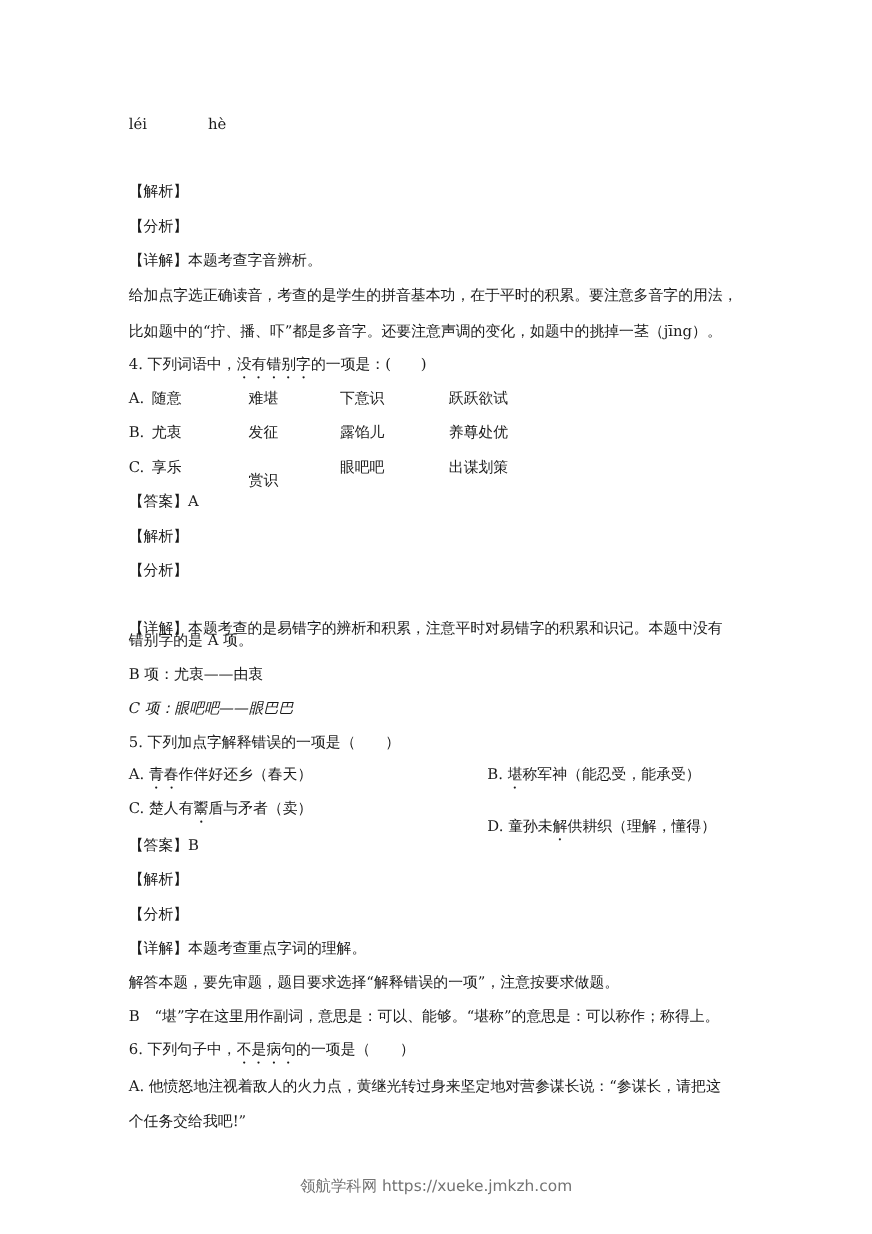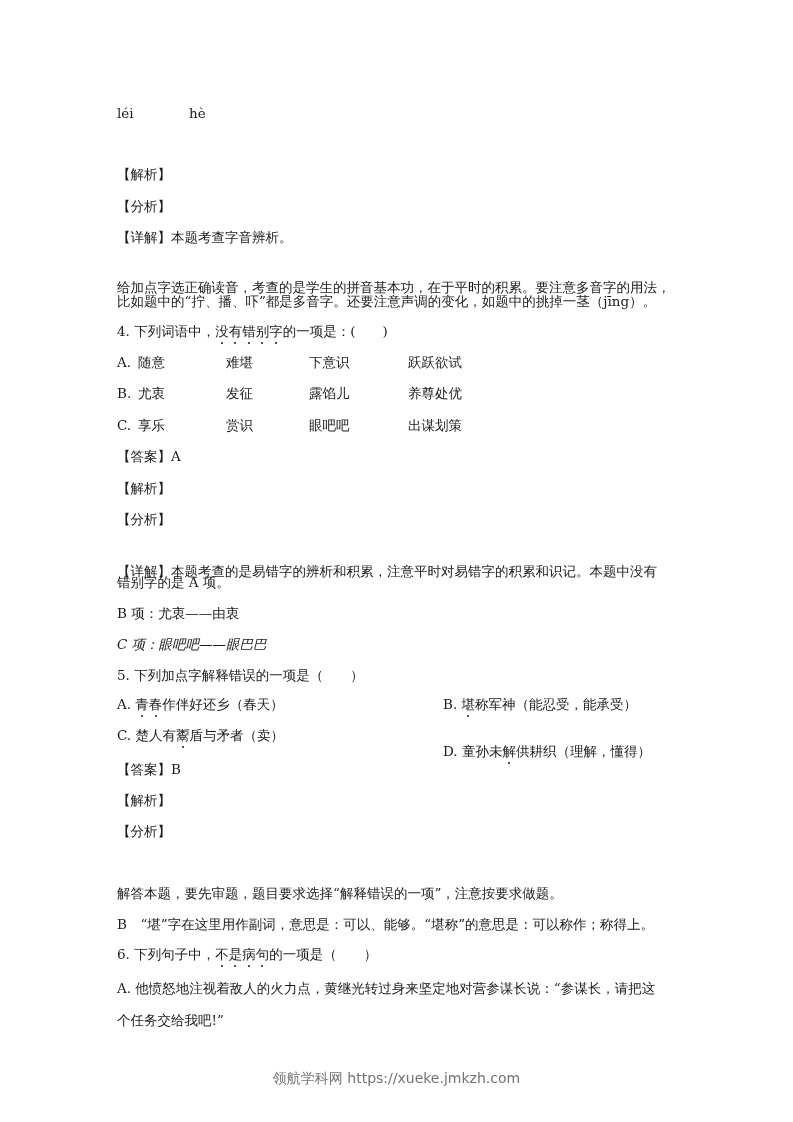--- a/index.html
+++ b/index.html
@@ -20,21 +20,21 @@
 <div class="page">
 
   <div class="line" style="top:104px;">
     <span>léi</span>
     <span style="position:absolute; left:72px;">hè</span>
   </div>
 
   <div class="line" style="top:165px;">【解析】</div>
   <div class="line" style="top:197px;">【分析】</div>
   <div class="line" style="top:228px;">【详解】本题考查字音辨析。</div>
-  <div class="line" style="top:278px;text-align:right;">给加点字选正确读音，考查的是学生的拼音基本功，在于平时的积累。要注意多音字的用法，</div>
+  <div class="line" style="top:260px;text-align:right;">给加点字选正确读音，考查的是学生的拼音基本功，在于平时的积累。要注意多音字的用法，</div>
   <div class="line" style="top:292px;">比如题中的“拧、播、吓”都是多音字。还要注意声调的变化，如题中的挑掉一茎（jīng）。</div>
 
   <div class="line" style="top:322px;">
     <span>4. 下列词语中，</span><span class="em">没</span><span class="em">有</span><span class="em">错</span><span class="em">别</span><span class="em">字</span><span>的一项是：(　　)</span>
   </div>
 
   <div class="line" style="top:353px; width:600px;">
     <span class="col" style="left:0;">A.</span>
     <span class="col" style="left:21px;">随意</span>
     <span class="col" style="left:109px;">难堪</span>
@@ -44,21 +44,21 @@
   <div class="line" style="top:384px; width:600px;">
     <span class="col" style="left:0;">B.</span>
     <span class="col" style="left:21px;">尤衷</span>
     <span class="col" style="left:109px;">发征</span>
     <span class="col" style="left:192px;">露馅儿</span>
     <span class="col" style="left:291px;">养尊处优</span>
   </div>
   <div class="line" style="top:416px; width:600px;">
     <span class="col" style="left:0;">C.</span>
     <span class="col" style="left:21px;">享乐</span>
-    <span class="col" style="left:109px;">赏识</span>
+    <span class="col" style="left:109px;margin-top:12px;">赏识</span>
     <span class="col" style="left:192px;">眼吧吧</span>
     <span class="col" style="left:291px;">出谋划策</span>
   </div>
 
   <div class="line" style="top:447px;">【答案】A</div>
   <div class="line" style="top:479px;">【解析】</div>
   <div class="line" style="top:510px;">【分析】</div>
   <div class="line" style="top:541px;margin-top:21px;">【详解】本题考查的是易错字的辨析和积累，注意平时对易错字的积累和识记。本题中没有</div>
   <div class="line" style="top:573px;">错别字的是 A 项。</div>
   <div class="line" style="top:604px;">B 项：尤衷——由衷</div>
@@ -83,20 +83,21 @@
     </span>
     <span class="col" style="left:326px;margin-top:16px;">
       <span>D.</span>
       <span>童孙未</span><span class="em">解</span><span>供耕织（理解，懂得）</span>
     </span>
   </div>
 
   <div class="line" style="top:760px;">【答案】B</div>
   <div class="line" style="top:791px;">【解析】</div>
   <div class="line" style="top:822px;">【分析】</div>
+  <div class="line" style="top:853px;">【详解】本题考查重点字词的理解。</div>
   <div class="line" style="top:884px;">解答本题，要先审题，题目要求选择“解释错误的一项”，注意按要求做题。</div>
   <div class="line" style="top:915px;">B　“堪”字在这里用作副词，意思是：可以、能够。“堪称”的意思是：可以称作；称得上。</div>
 
   <div class="line" style="top:945px;">
     <span>6. 下列句子中，</span><span class="em">不</span><span class="em">是</span><span class="em">病</span><span class="em">句</span><span>的一项是（　　）</span>
   </div>
   <div class="line" style="top:979px;">A. 他愤怒地注视着敌人的火力点，黄继光转过身来坚定地对营参谋长说：“参谋长，请把这</div>
   <div class="line" style="top:1011px;">个任务交给我吧!”</div>
 
   <div class="footer">领航学科网 https://xueke.jmkzh.com</div>

